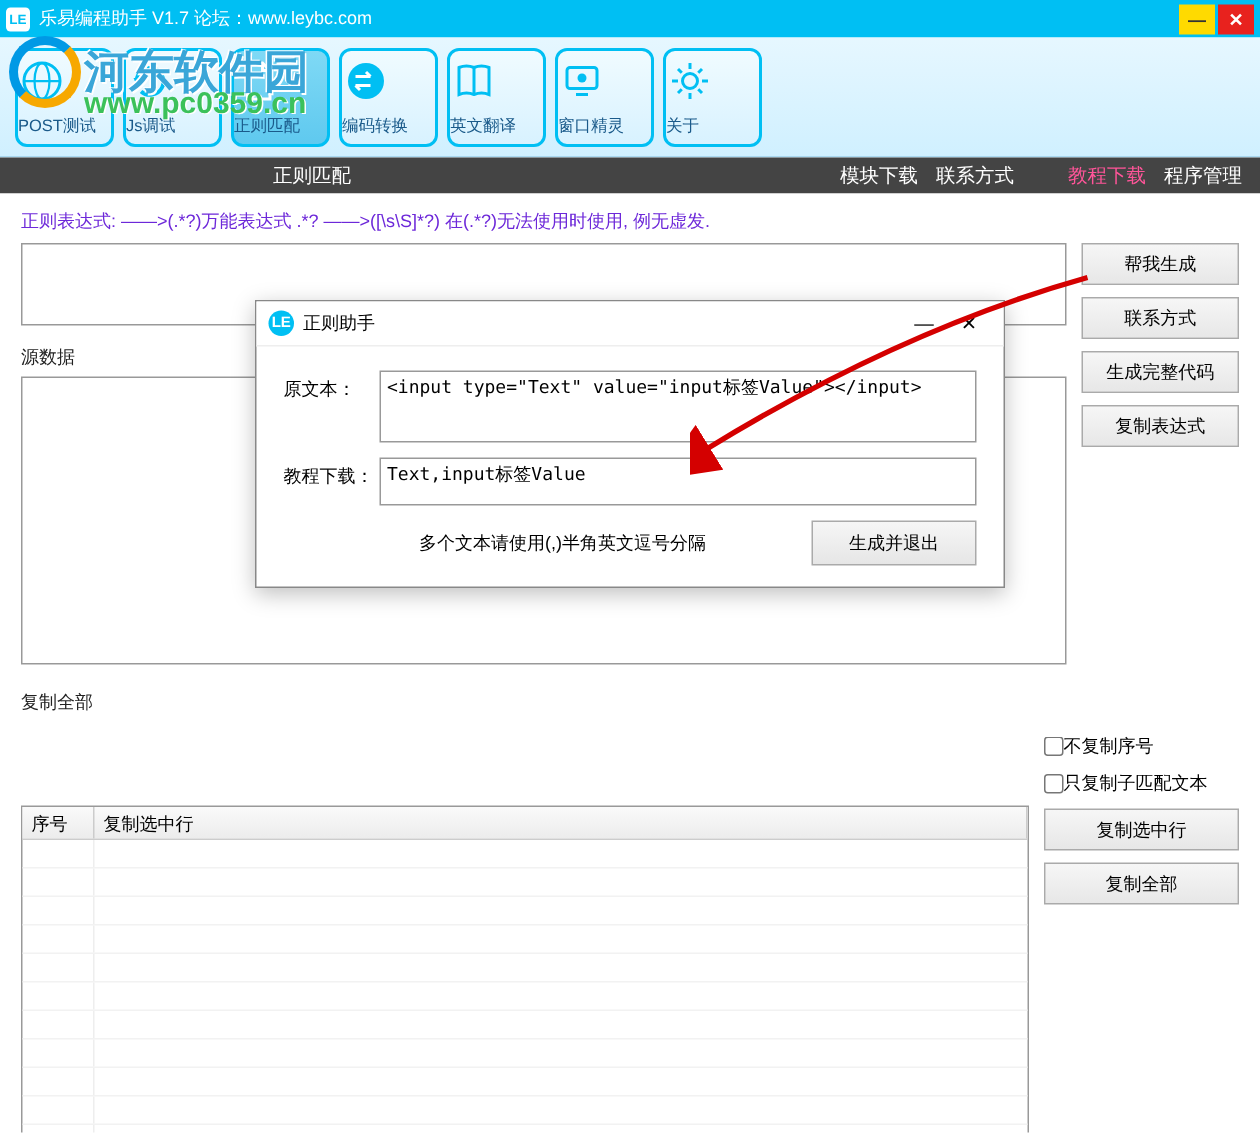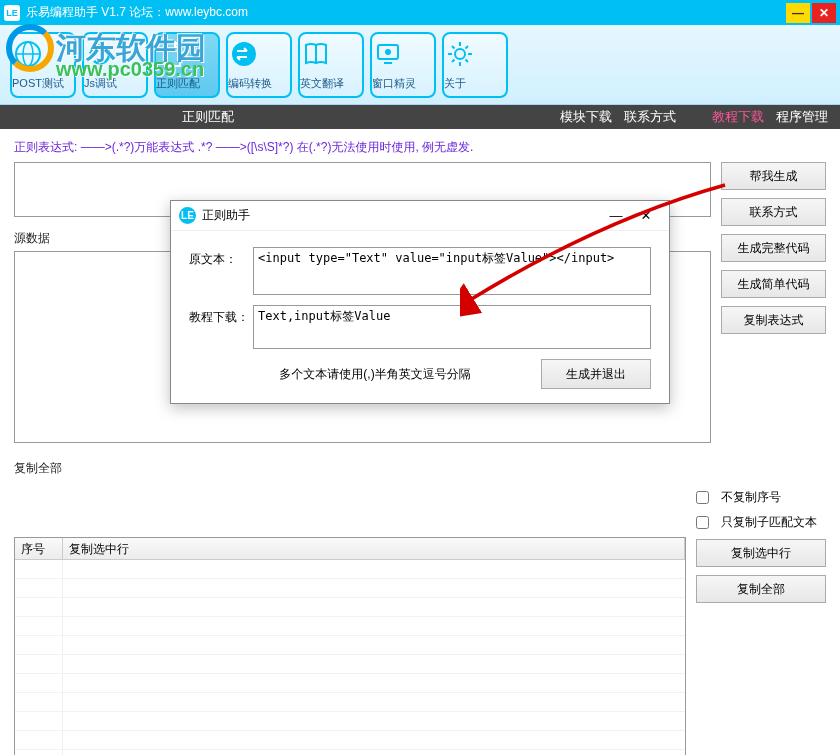--- a/index.html
+++ b/index.html
@@ -142,21 +142,21 @@
     .th1 { width: 48px; }
     .th2 { flex: 1; }
     .tb-rows { }
     .tb-row {
       height: 19px;
       border-bottom: 1px solid #f2f2f2;
       display:flex;
     }
     .tb-cell1 { width:48px; border-right:1px solid #eee; }
     .tb-cell2 { flex:1; }
-    .check-label { display:flex; align-items:center; gap:12px; font-size:12px; }
+    .check-label { display:flex; align-items:center; gap:0; font-size:12px; }
     .check-label input { width:13px; height:13px; }
     
     
     .watermark {
       position: absolute;
       top: 18px; left: 0;
       pointer-events: none;
     }
     .watermark-ring {
       width: 48px; height: 48px;
@@ -223,21 +223,21 @@
     .dlg-label { width: 64px; font-size: 12px; padding-top: 4px; }
     .dlg-input {
       flex: 1;
       border: 1px solid #999;
       font-family: "SimSun", monospace;
       font-size: 12px;
       padding: 2px 4px;
       resize: none;
     }
     .dlg-input.t1 { height: 48px; }
-    .dlg-input.t2 { height: 44px; }
+    .dlg-input.t2 { height: 32px; }
     .dlg-footer {
       display:flex; align-items:center;
       margin-top: 8px;
     }
     .dlg-hint { flex:1; font-size:12px; padding-left: 20px; text-align: center; }
     .dlg-btn {
       width: 110px; height: 30px;
       background: linear-gradient(#f6f6f6,#e6e6e6);
       border: 1px solid #aaa;
       font-size: 12px;
@@ -359,21 +359,20 @@
     <div class="left-col">
       <textarea class="textbox regex-box" style=""></textarea>
       <div class="section-gap"></div>
       <div class="field-label">源数据</div>
       <textarea class="textbox source-box" style=""></textarea>
     </div>
     <div class="right-col">
       <button class="side-btn">帮我生成</button>
       <button class="side-btn">联系方式</button>
       <button class="side-btn">生成完整代码</button>
-      <button class="side-btn">生成简单代码</button>
       <button class="side-btn">复制表达式</button>
     </div>
   </div>
 
   <div style="height:14px"></div>
   <div class="field-label">复制全部</div>
 
   <div class="results-area">
     <div class="results-left">
       <div class="table-box">

